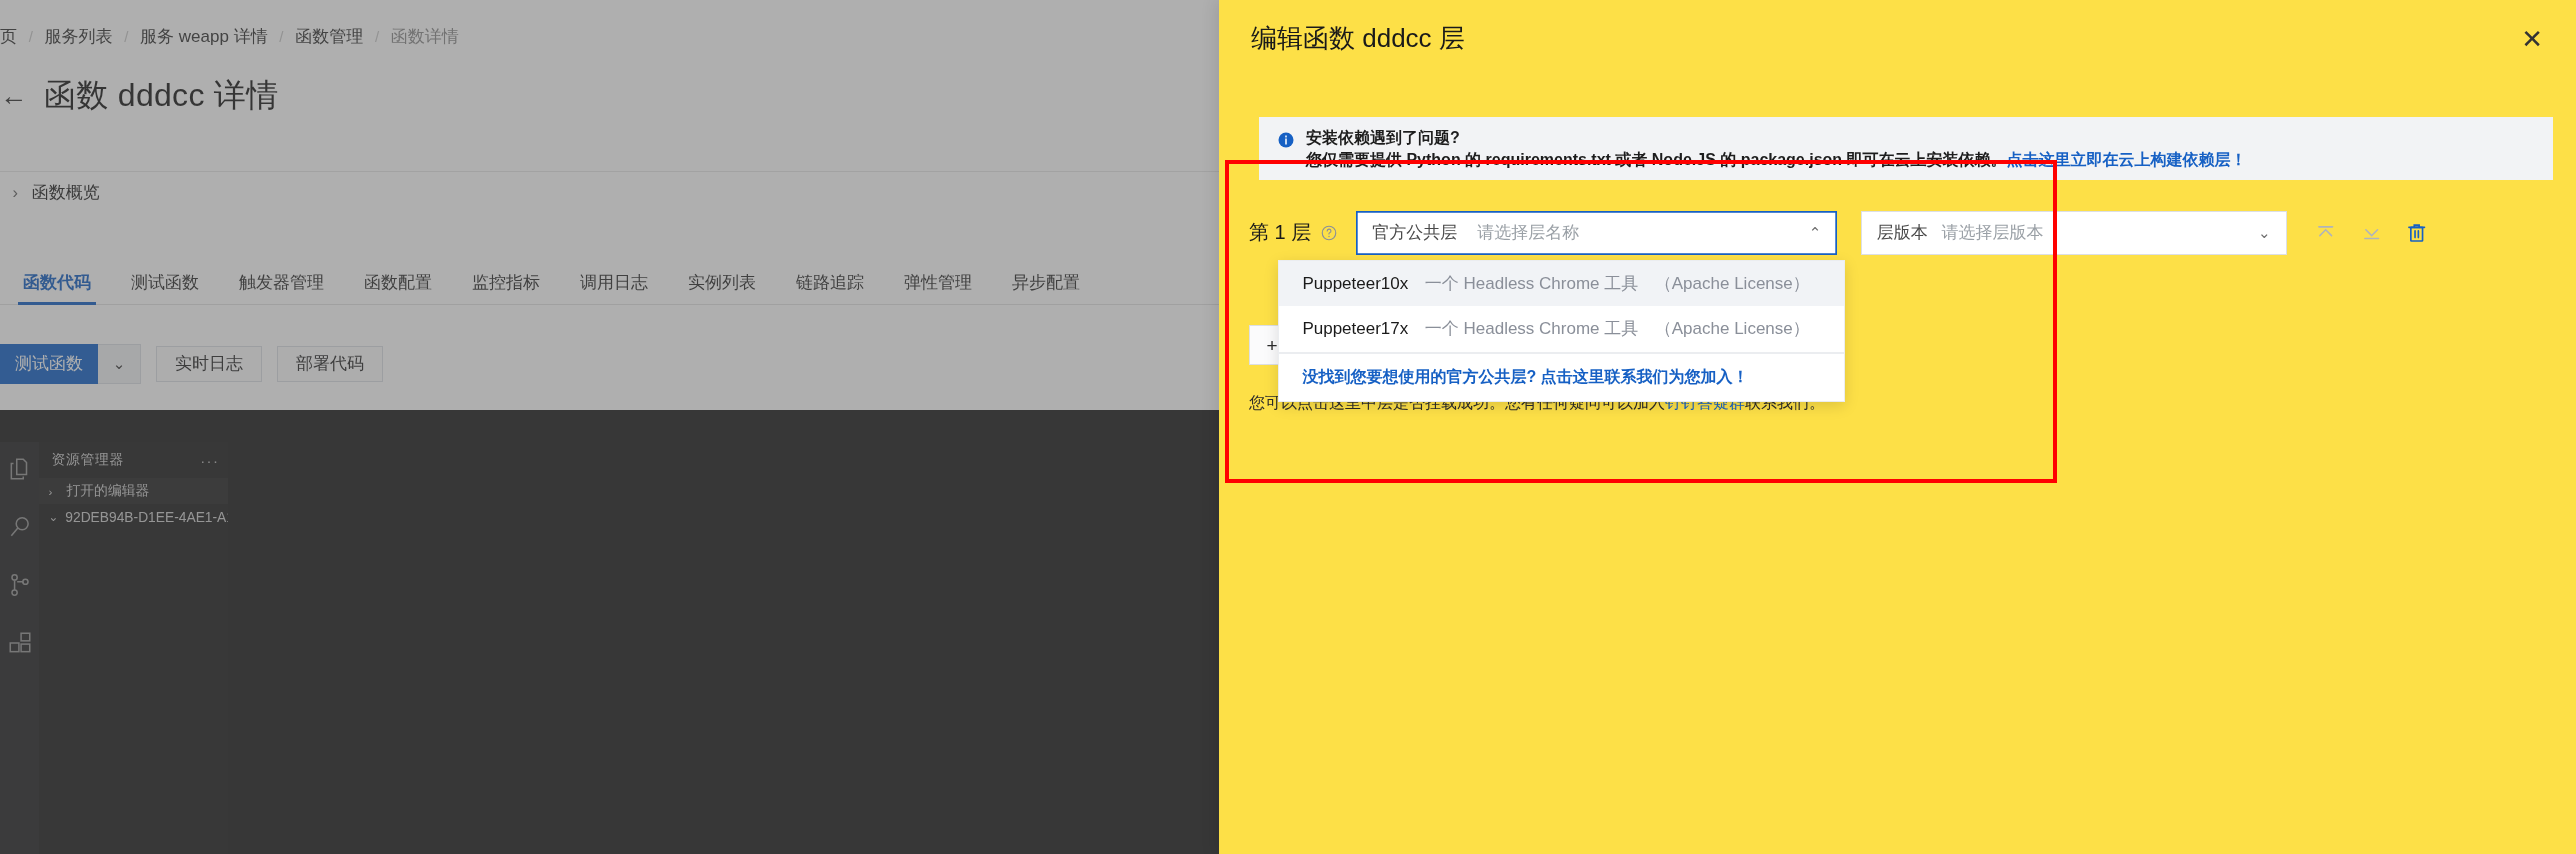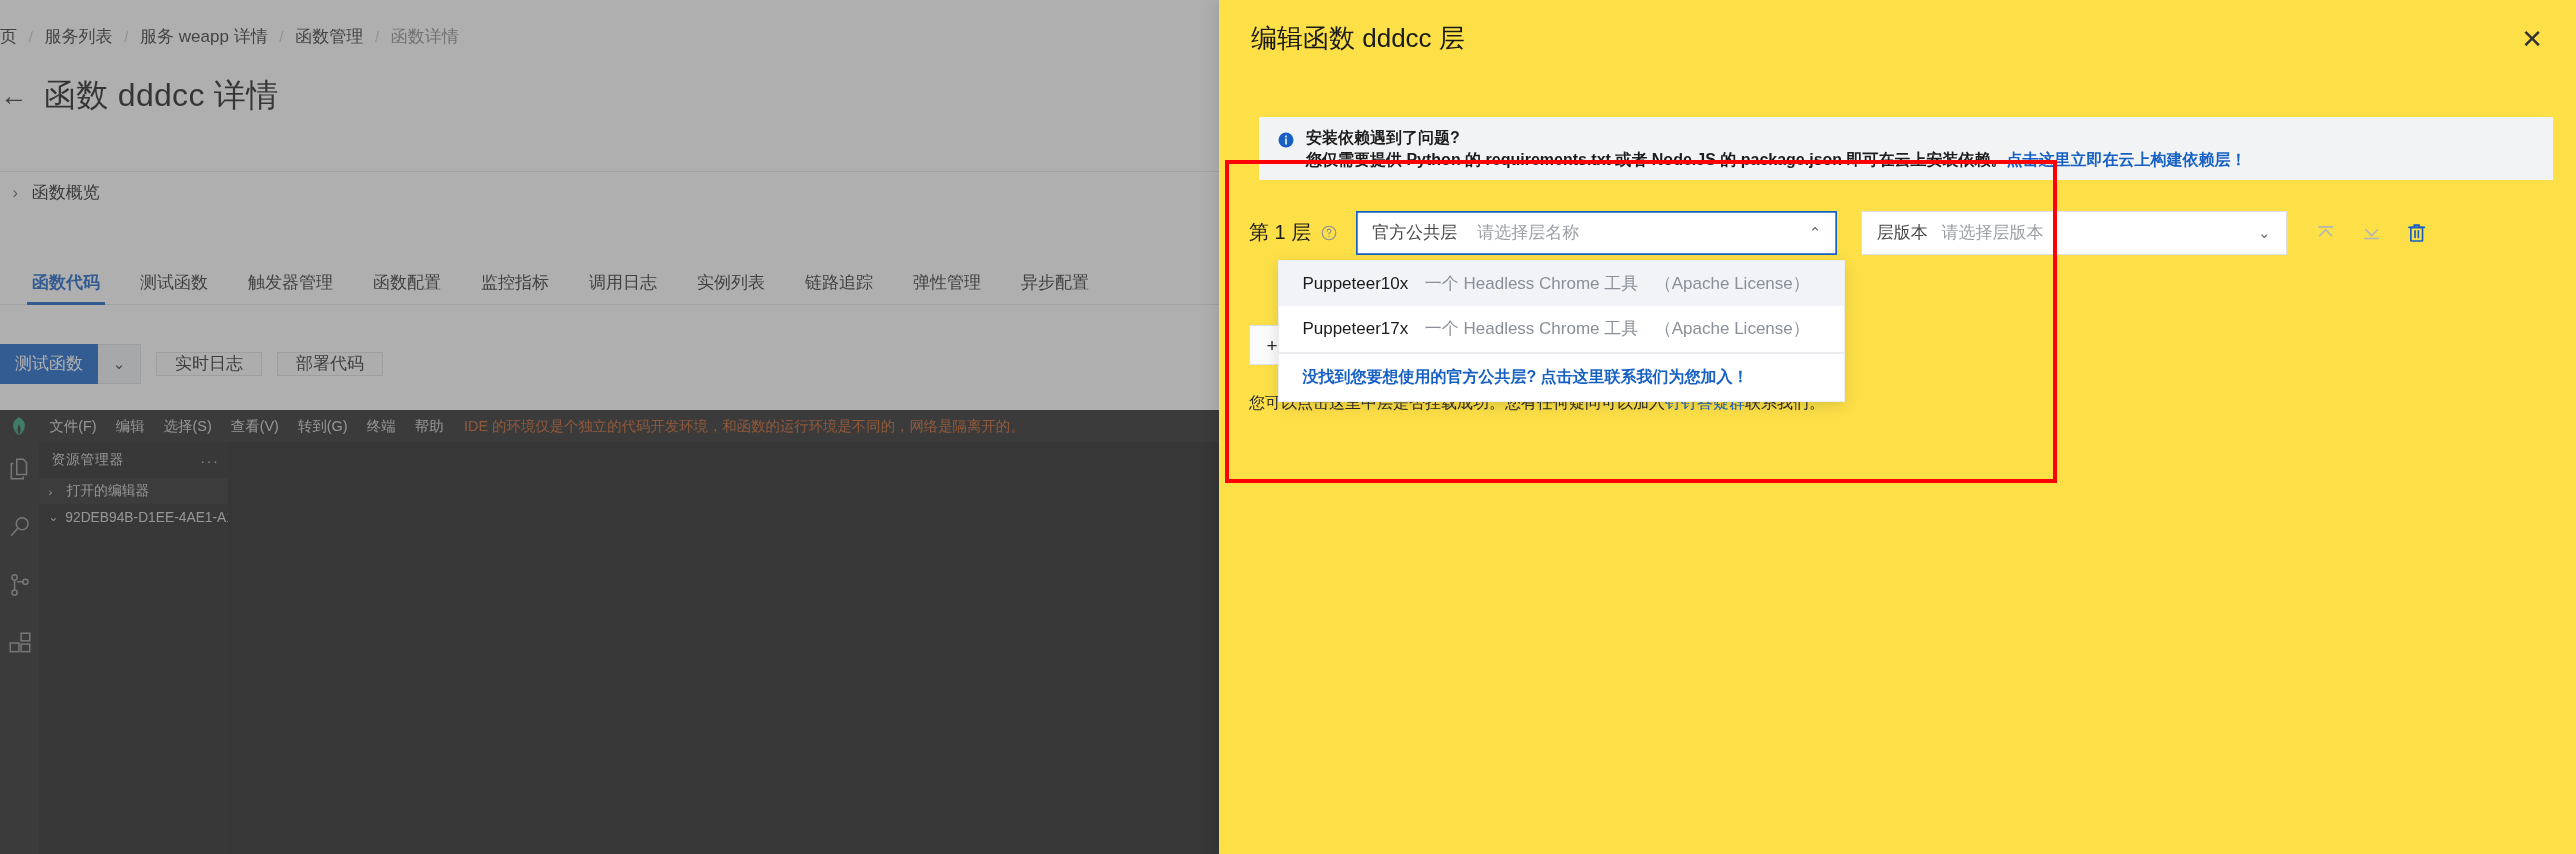--- a/index.html
+++ b/index.html
@@ -41,21 +41,21 @@
     display: flex; align-items: center; gap: 13.8px;
     border-top: 1.4px solid #e6e6e6;
     padding-left: 12.4px;
   }
   .chev-right { font-size: 16.5px; color: #666; }
   .overview-label { font-size: 17px; color: #222; }
 
   .tabs-bar {
     position: absolute; left: 0; top: 260px; width: 1219px; height: 45px;
     border-bottom: 1.4px solid #e3e3e3;
-    display: flex; align-items: center; padding-left: 12px;
+    display: flex; align-items: center; padding-left: 3px;
   }
   .tab { font-size: 17px; color: #2f2f2f; padding: 0 20px; height: 45px;
          display: flex; align-items: center; position: relative; white-space: nowrap; }
   .tab.active { color: #1660c4; font-weight: 700; }
   .tab.active::after {
     content: ""; position: absolute; left: 15px; right: 15px; bottom: 0;
     height: 2.8px; background: #1660c4;
   }
 
   .toolbar {
@@ -66,21 +66,21 @@
   .btn-primary {
     background: #1563c8; color: #fff; font-size: 17px;
     display: flex; align-items: center; padding: 0 15px;
   }
   .btn-split-arrow {
     background: #f0f1f3; border: 1.4px solid #dcdfe5; border-left: none;
     width: 43px; display: flex; align-items: center; justify-content: center;
     font-size: 15px; color: #333;
   }
   .btn-default {
-    height: 24px; background: #fbfbfc; border: 1.4px solid #dcdfe5;
+    height: 36px; background: #fbfbfc; border: 1.4px solid #dcdfe5;
     font-size: 17px; color: #2b2b2b; display: flex; align-items: center;
     padding: 0 18px;
   }
 
   
   .ide {
     position: absolute; left: 0; top: 410px; width: 1219px; height: 444px;
     background: #1e1e1e;
   }
   .ide-menubar {
@@ -253,35 +253,20 @@
     <div class="toolbar">
       <div class="btn-primary-split">
         <div class="btn-primary">测试函数</div>
         <div class="btn-split-arrow">⌄</div>
       </div>
       <div class="btn-default">实时日志</div>
       <div class="btn-default">部署代码</div>
     </div>
 
     <div class="ide">
-      <div class="ide-menubar">
-        <span class="ide-logo">
-          <svg width="22" height="20.6" viewBox="0 0 32 30">
-            <path d="M16 2 C9 6 6 11 8 18 C9.5 23 13 27 16 28 C13 23 13 17 16 12 C19 17 19 23 16 28 C19 27 22.5 23 24 18 C26 11 23 6 16 2 Z" fill="#2f9e74"></path>
-          </svg>
-        </span>
-        <span class="ide-menu-item">文件(F)</span>
-        <span class="ide-menu-item">编辑</span>
-        <span class="ide-menu-item">选择(S)</span>
-        <span class="ide-menu-item">查看(V)</span>
-        <span class="ide-menu-item">转到(G)</span>
-        <span class="ide-menu-item">终端</span>
-        <span class="ide-menu-item">帮助</span>
-        <span class="ide-warning">IDE 的环境仅是个独立的代码开发环境，和函数的运行环境是不同的，网络是隔离开的。</span>
-      </div>
 
       <div class="activity-bar">
         <span class="act-icon">
           <svg width="26" height="26" viewBox="0 0 24 24" fill="none" stroke="#c0c0c0" stroke-width="1.4">
             <path d="M9 3h6l3 3v11H9z"></path>
               <path d="M6 7H4v14h11v-2"></path>
           </svg>
         </span>
         <span class="act-icon">
           <svg width="26" height="26" viewBox="0 0 24 24" fill="none" stroke="#c0c0c0" stroke-width="1.4">

